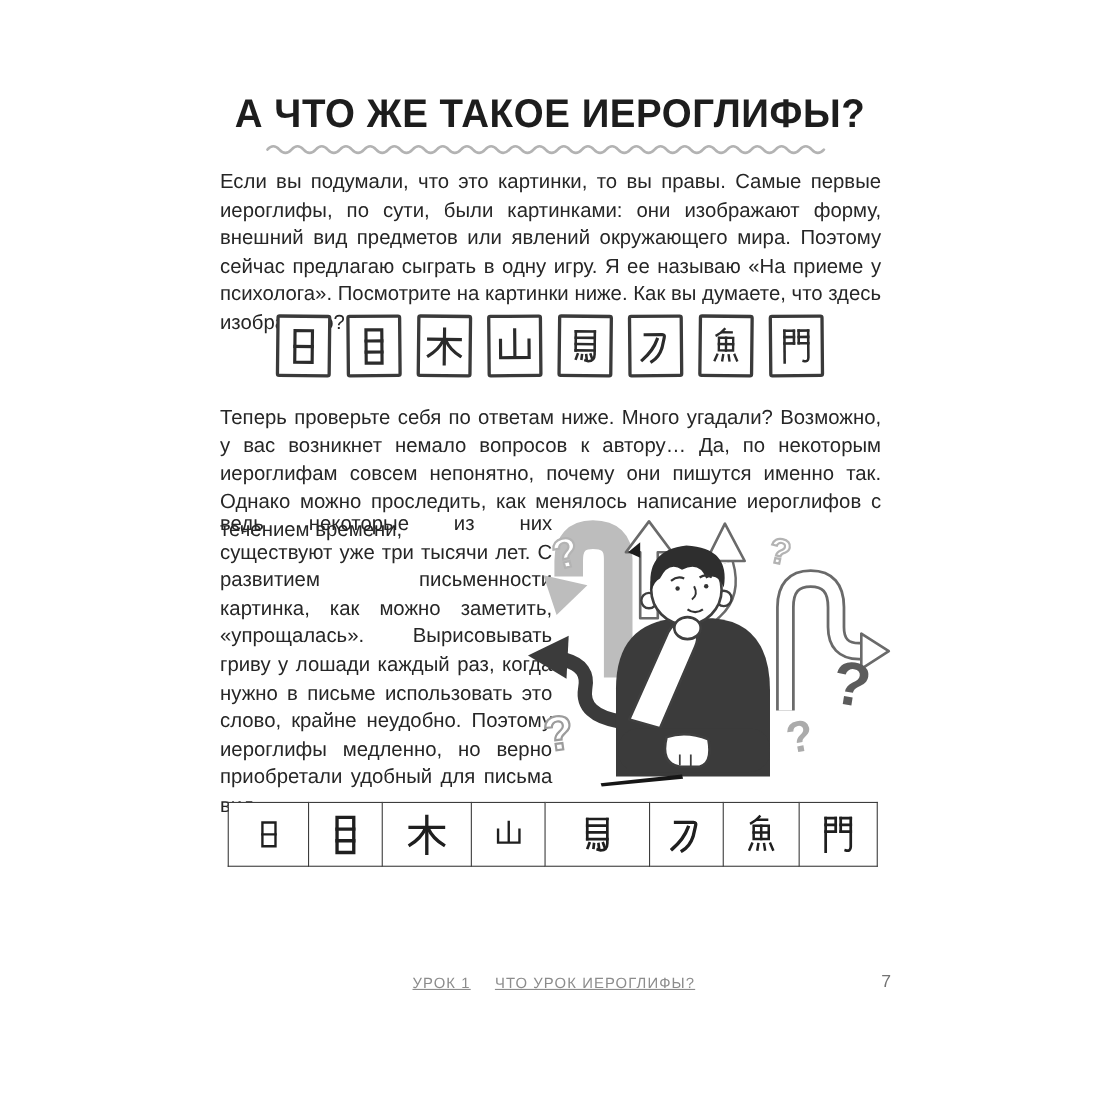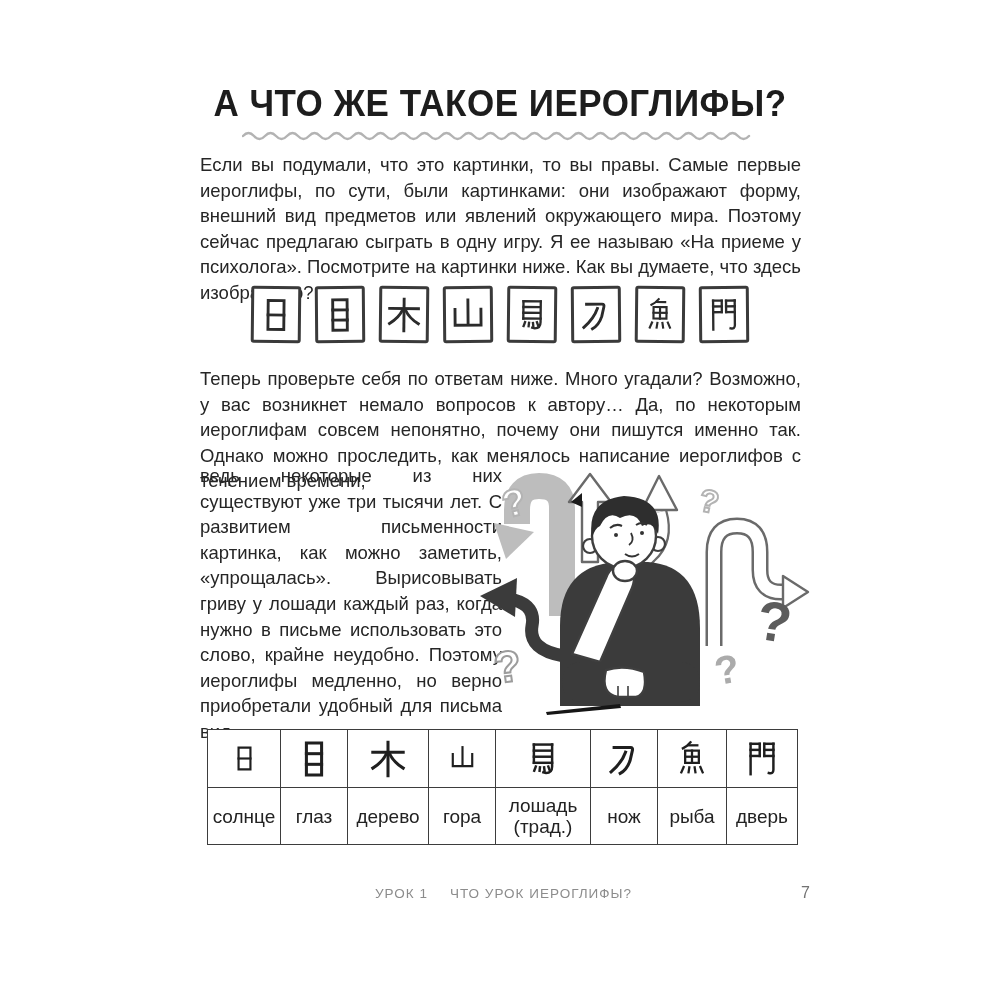--- a/index.html
+++ b/index.html
@@ -48,21 +48,21 @@
     border:1.6px solid #3d3d3d;text-align:center;vertical-align:middle;
     padding:0 2px;background:#fff;
   }
   tr.chars td{height:57px;}
   tr.words td{height:56px;font-size:19px;color:#222;line-height:21px;}
   tr.chars svg{width:38px;height:38px;vertical-align:middle;color:#1f1f1f;}
   tr.chars td:nth-child(1) svg,tr.chars td:nth-child(4) svg{width:27px;height:27px;}
   
   .footer{
     left:375px;top:886px;width:420px;display:flex;gap:22px;
-    font-size:13.5px;letter-spacing:1px;color:#8c8c8c;
+    font-size:13.5px;letter-spacing:1px;color:#8c8c8c;text-decoration:underline;
   }
   .pagenum{
     left:770px;top:884px;width:40px;text-align:right;
     font-size:16px;color:#737373;
   }
 </style>
 </head>
 <body>
 
 <svg width="0" height="0" style="position:absolute" aria-hidden="true">
@@ -260,30 +260,20 @@
     <td style="width:62px"><svg viewBox="0 0 100 100">
             <use href="#k5"></use>
           </svg><span class="sr">刀</span></td>
     <td style="width:64px"><svg viewBox="0 0 100 100">
             <use href="#k6"></use>
           </svg><span class="sr">魚</span></td>
     <td style="width:66px"><svg viewBox="0 0 100 100">
             <use href="#k7"></use>
           </svg><span class="sr">門</span></td>
   </tr>
-  <tr class="words">
-    <td>солнце</td>
-    <td>глаз</td>
-    <td>дерево</td>
-    <td>гора</td>
-    <td>лошадь (трад.)</td>
-    <td>нож</td>
-    <td>рыба</td>
-    <td>дверь</td>
-  </tr>
 </tbody>
   </table>
 
 <div class="abs footer">
   <span>УРОК 1</span>
   <span>ЧТО УРОК ИЕРОГЛИФЫ?</span>
 </div>
 <div class="abs pagenum">7</div>
 
 </body></html>

